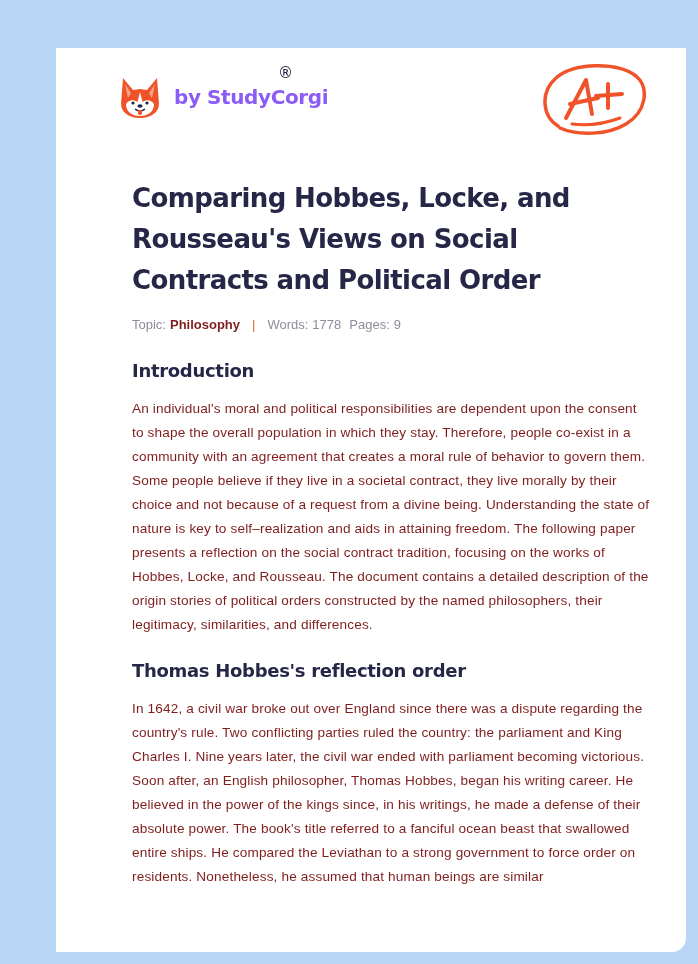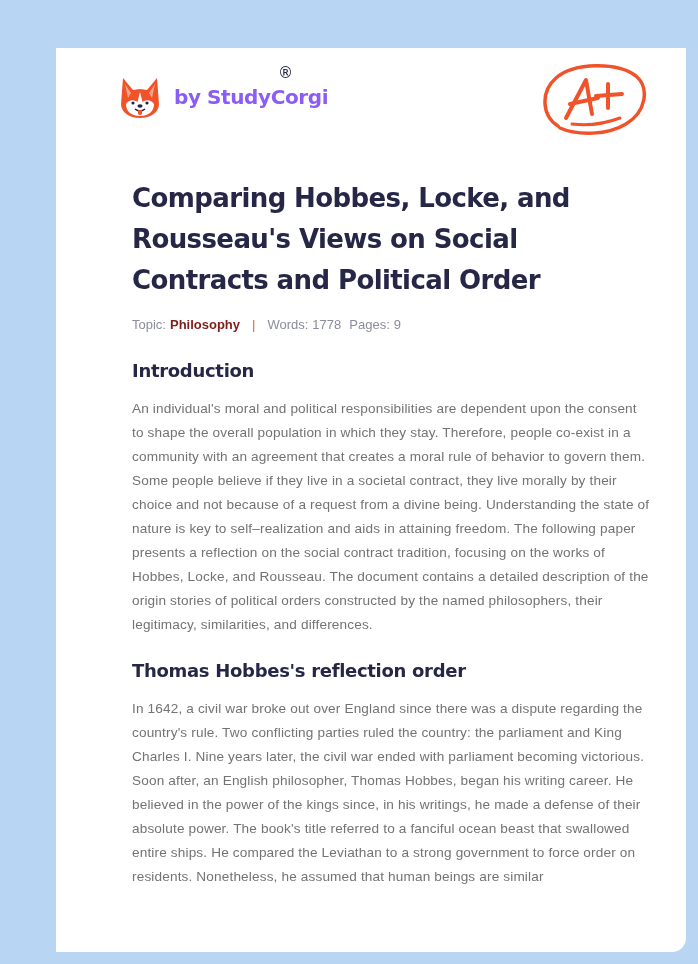--- a/index.html
+++ b/index.html
@@ -61,21 +61,21 @@
     .meta .pages-value { margin-left: 4px; }
     h2.section-title {
       font-family: "DejaVu Sans", sans-serif;
       font-weight: bold; font-size: 18px; letter-spacing: -0.3px;
       color: #262747;
       margin-top: 28px; line-height: 22px;
     }
     p.section-body {
       margin-top: 15px;
       font-size: 13.6px; line-height: 24px;
-      color: #737373;
+      color: #7f1d1d;
       letter-spacing: 0.15px;
     }
     .s2 { margin-top: 23px !important; }
   </style>
 </head>
 <body>
 
 <div class="page">
   <div class="card">
 

